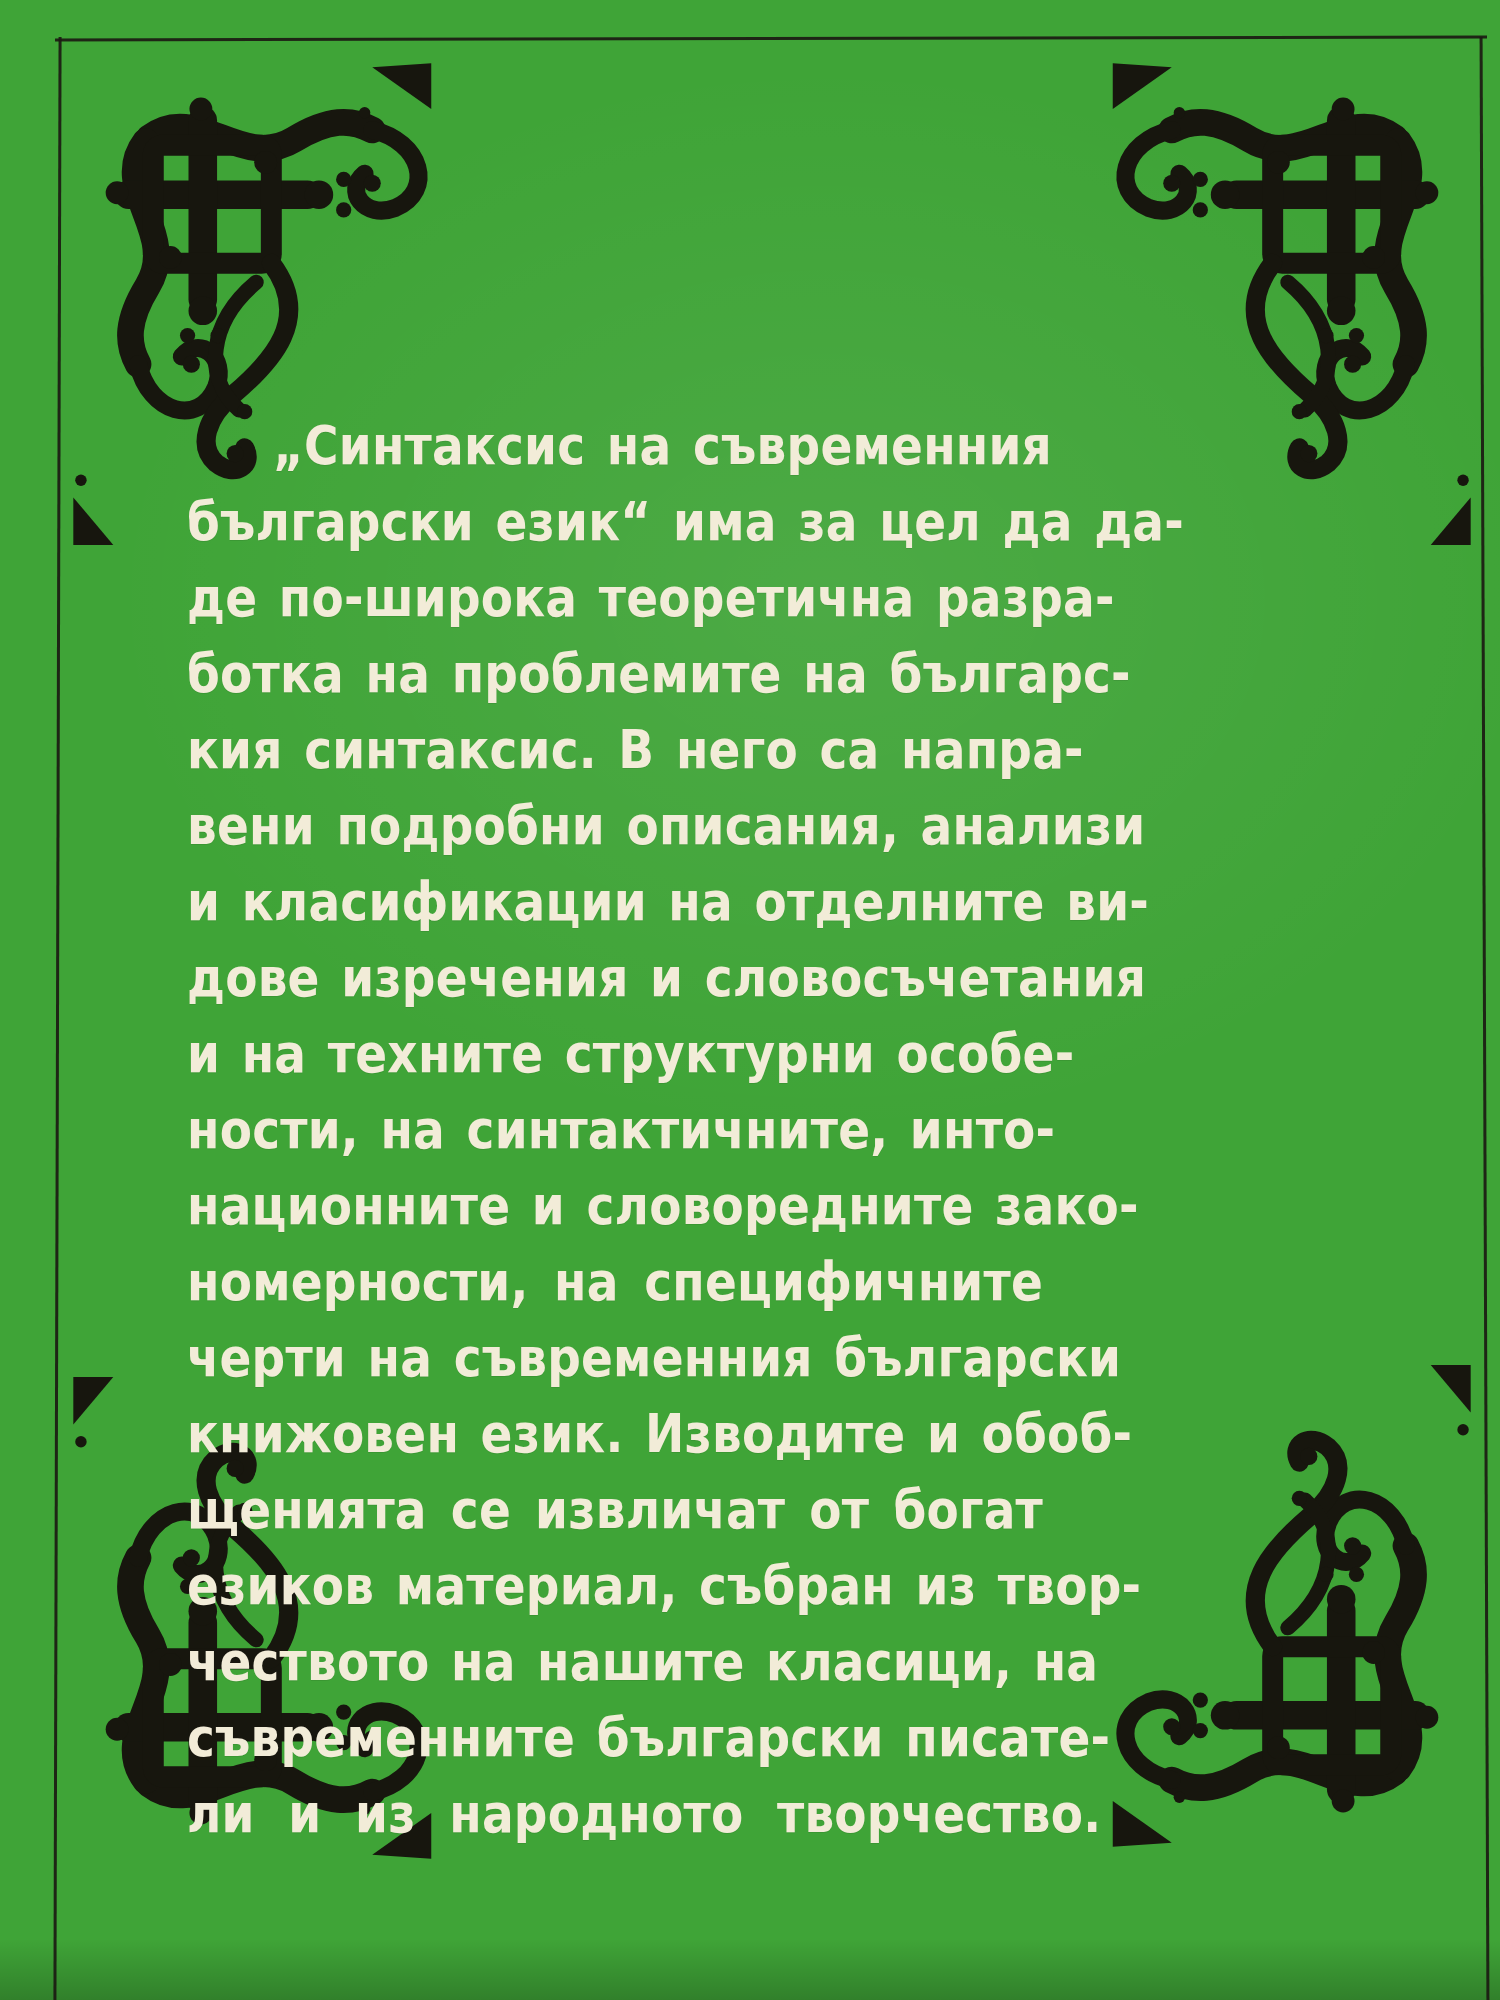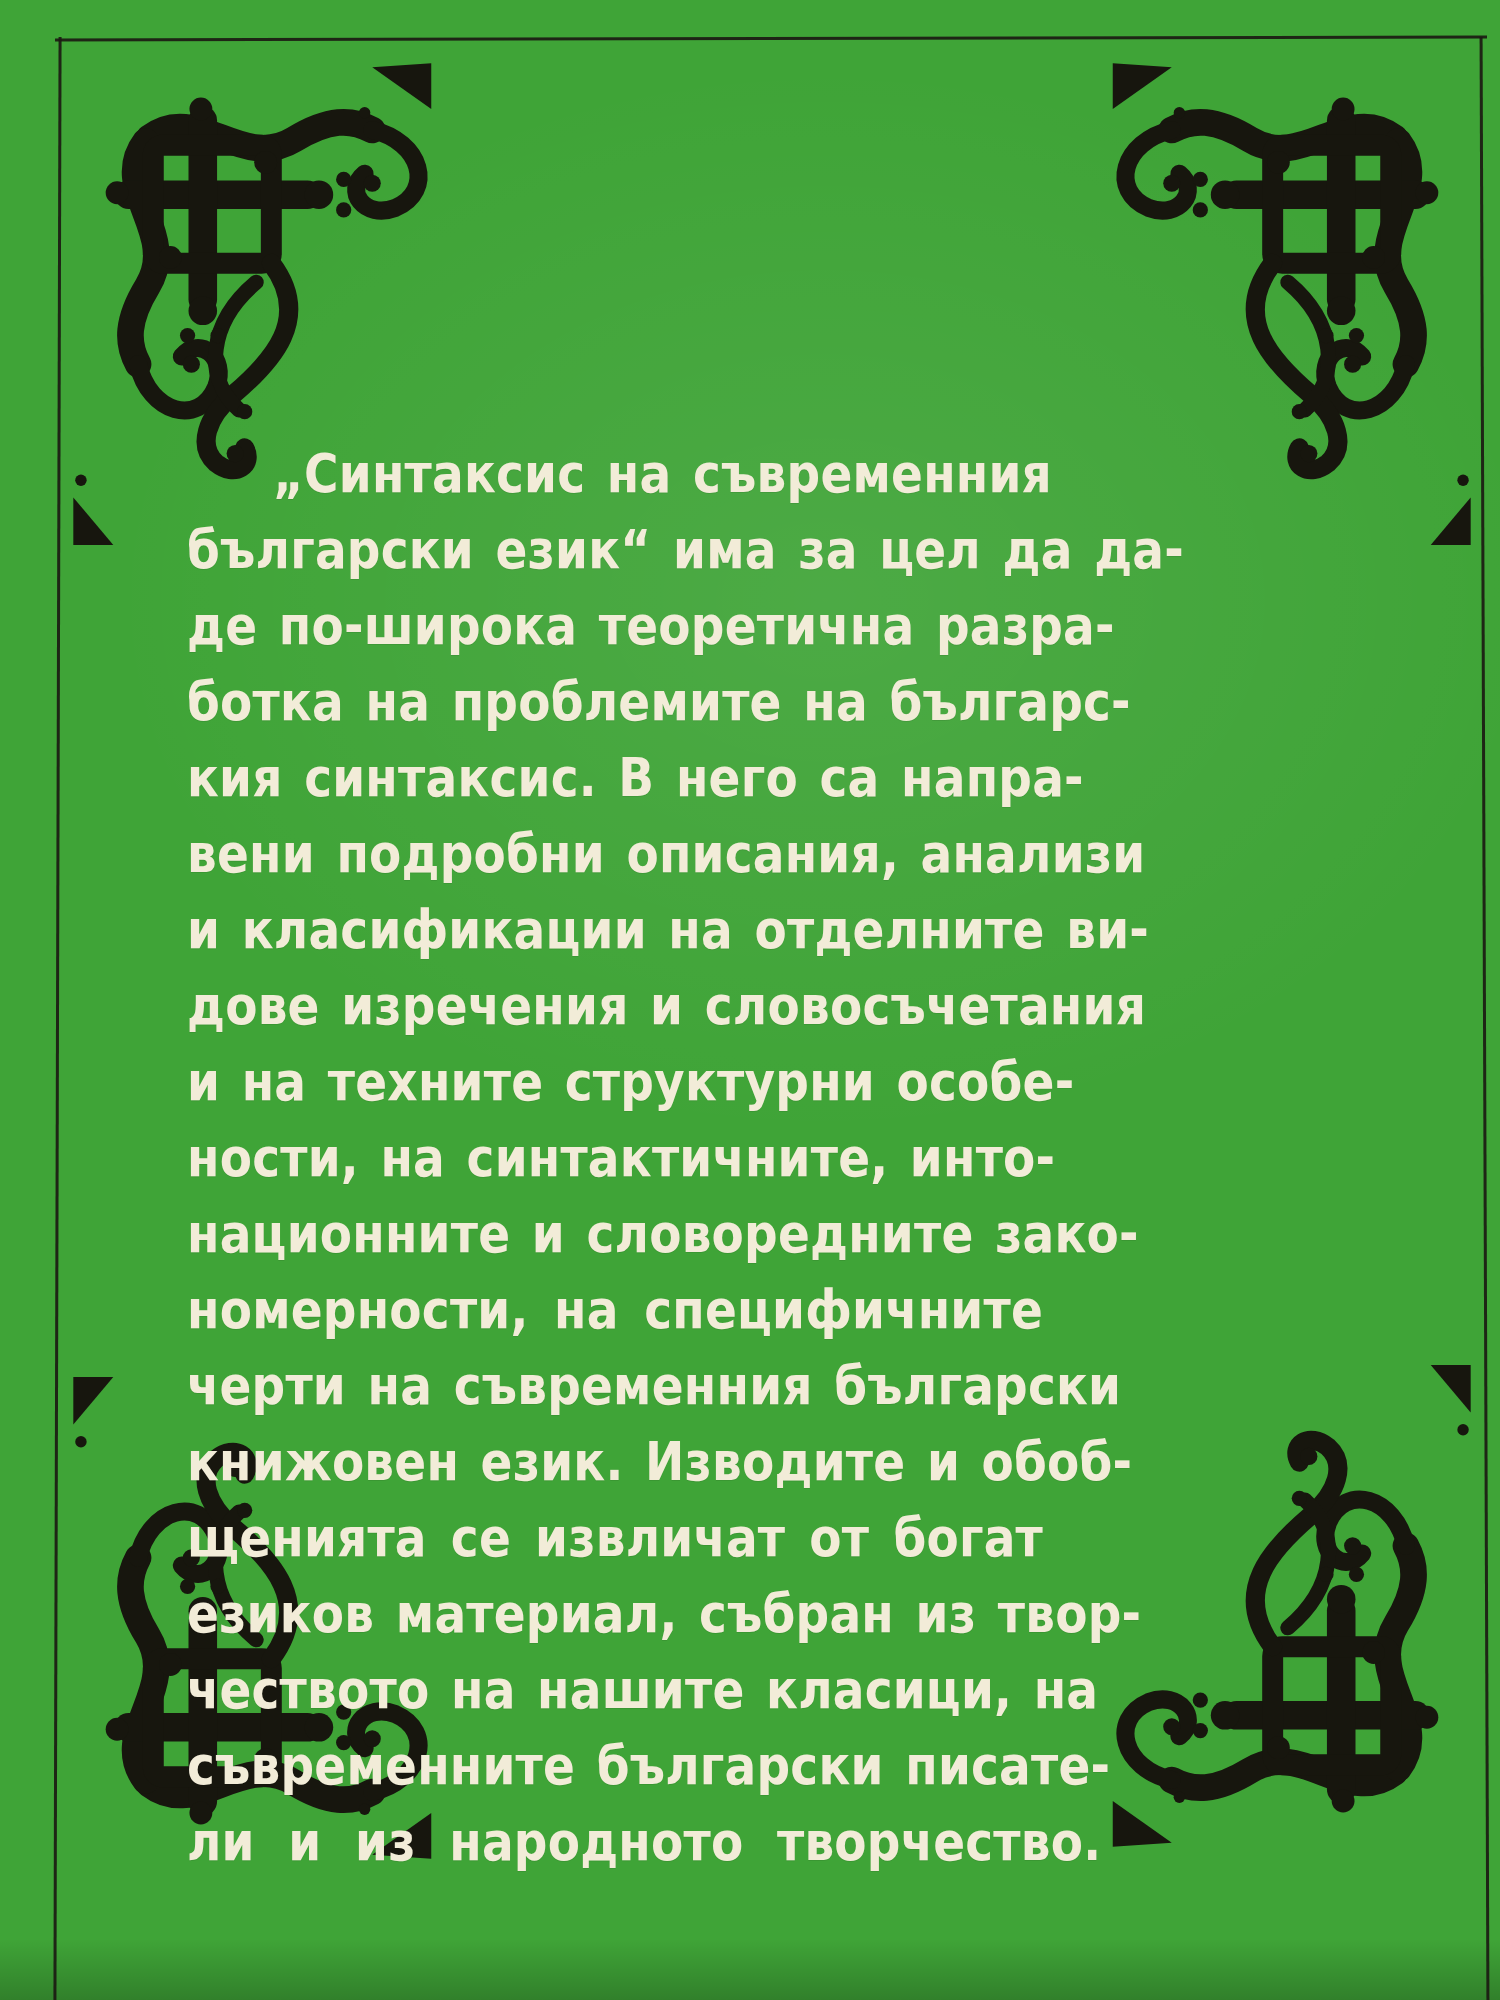--- a/index.html
+++ b/index.html
@@ -32,21 +32,20 @@
   .orn-bl{left:58px;top:1872px;transform:scaleY(-1);transform-origin:top;}
   .orn-br{left:1086px;top:1860px;transform:scale(-1,-1);transform-origin:top;}
   
   .blurb{
     position:absolute;left:187px;top:408px;width:856px;
     color:var(--text);
     font-weight:bold;
     font-size:47px;
     letter-spacing:0.2px;
     word-spacing:5px;
-    margin-top:28px;
   }
   .text-line{
     height:76px;line-height:76px;
     text-align:justify;
     -moz-text-align-last:justify;
     text-align-last:justify;
     white-space:nowrap;
     transform:scaleY(1.13);
     transform-origin:50% 50%;
     text-shadow:0 1px 0 rgba(0,0,0,0.08);

